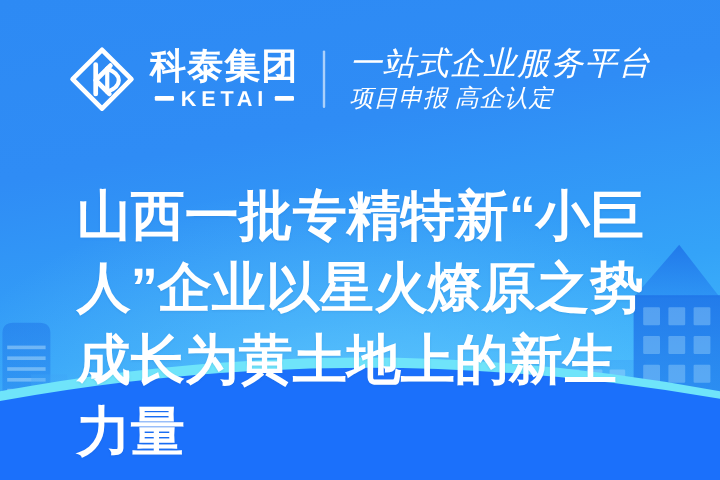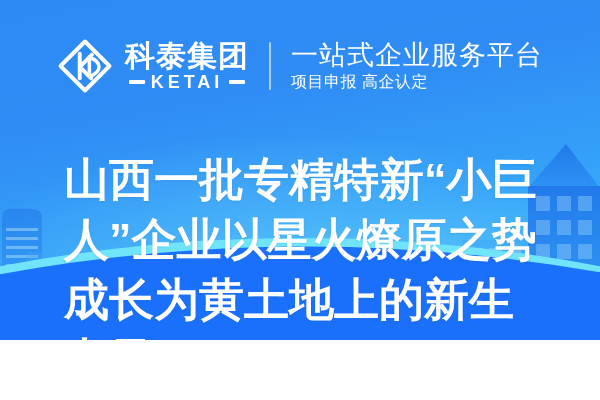--- a/index.html
+++ b/index.html
@@ -3,21 +3,21 @@
 <meta charset="utf-8">
 <style>
   html, body {
     margin: 0;
     padding: 0;
     background: #ffffff;
   }
   #banner {
     position: relative;
     width: 600px;
-    height: 340px;
+    height: 400px;
     overflow: hidden;
     font-family: "Liberation Sans", "DejaVu Sans", sans-serif;
     background: linear-gradient(170deg, #2d8af4 0%, #2f8cf5 30%, #34a3f8 62%, #3fb4fb 78%, #3aa9f8 100%);
   }
 
   
   .sky-glow {
     position: absolute;
     left: -10%;
     top: 38%;
@@ -111,32 +111,33 @@
     height: 48px;
     background: rgba(255,255,255,0.60);
     margin: 0 20px;
     border-radius: 1px;
   }
 
   .tagline {
     display: flex;
     flex-direction: column;
     gap: 4px;
+    font-style: italic;
   }
   .tagline-main {
     color: #ffffff;
     font-size: 27px;
     font-weight: 400;
     letter-spacing: 1px;
     line-height: 1.05;
     white-space: nowrap;
   }
   .tagline-sub {
     color: #ffffff;
-    font-size: 16px;
+    font-size: 20px;
     font-weight: 400;
     letter-spacing: 0.5px;
     line-height: 1.05;
     white-space: nowrap;
   }
 
   
   .headline {
     position: absolute;
     left: 64px;

